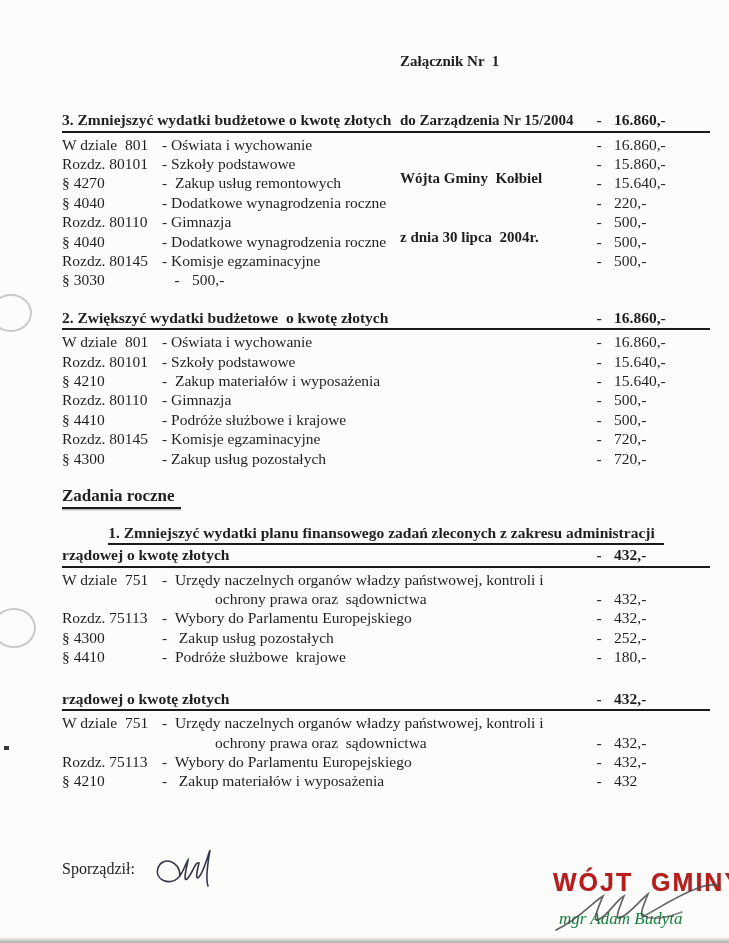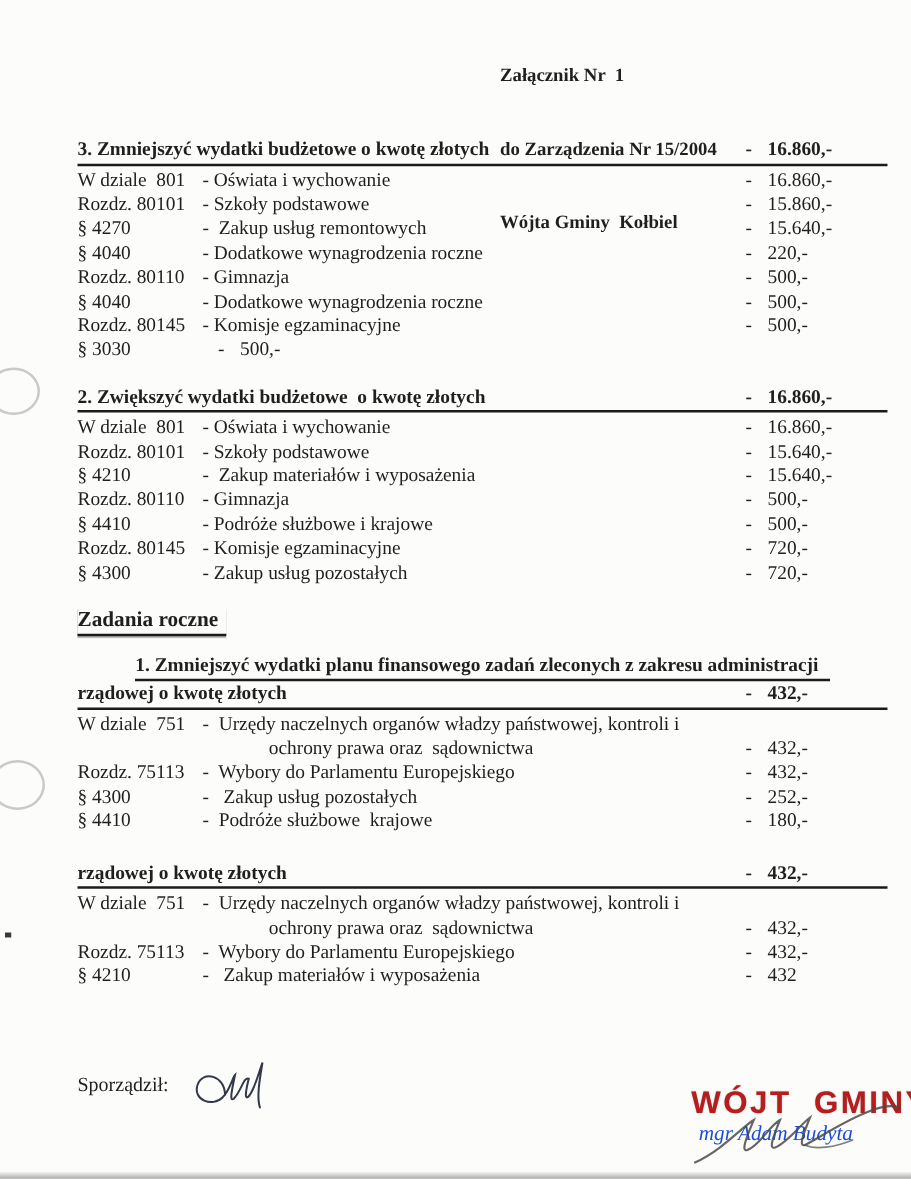--- a/index.html
+++ b/index.html
@@ -25,38 +25,39 @@
   .zadania-heading span{display:inline-block;border-bottom:2.5px solid #1b1b1b;padding:0 6px 1px 0;box-shadow:0 1.5px 0 rgba(0,0,0,.25);}
   .zsec{margin-top:14px;}
   .zsec.second{margin-top:22px;}
   .zline1{font-weight:bold;line-height:20px;text-align:center;}
   .zline1 span{display:inline-block;border-bottom:2.5px solid #1b1b1b;padding-right:9px;padding-bottom:0px;}
   
   .prepared{position:absolute;left:62px;top:860px;font-size:16px;}
   .sig-small{position:absolute;left:150px;top:846px;}
   .stamp{position:absolute;left:553px;top:868px;width:172px;}
   .stamp-title{font-family:"Liberation Sans","DejaVu Sans",sans-serif;font-weight:bold;font-size:25px;letter-spacing:2px;color:#b91c1c;white-space:pre;text-shadow:0 0 1px rgba(70,70,70,.55);}
-  .stamp-name{font-style:italic;font-size:17px;color:#1d4ed8;margin-left:6px;white-space:pre;}
+  .stamp-name{font-style:italic;font-size:17px;color:#15803d;margin-top:12px;margin-left:6px;white-space:pre;}
   .sig-big{position:absolute;left:548px;top:872px;}
   
   .artifact-circle{position:absolute;border:2px solid #c9c9c5;border-radius:50%;}
   .circle1{left:-10px;top:294px;width:38px;height:34px;}
   .circle2{left:-8px;top:608px;width:40px;height:36px;}
   .artifact-dot{position:absolute;left:4px;top:746px;width:5px;height:4px;background:#3a3a3a;}
   .bottom-edge{position:absolute;left:0;bottom:0;width:100%;height:6px;background:linear-gradient(to bottom,rgba(0,0,0,0),rgba(40,40,40,.38));}
 </style>
 </head>
 <body>
 
 <div class="page">
 
   <div class="doc-header">
     <div>Załącznik Nr  1</div>
     <div>do Zarządzenia Nr 15/2004</div>
     <div>Wójta Gminy  Kołbiel</div>
+    <div>z dnia 30 lipca  2004r.</div>
   </div>
 
   <div class="content">
 
     <div class="bsec">
       <div class="sec-head">
         <span class="h-title">3. Zmniejszyć wydatki budżetowe o kwotę złotych</span>
         <span class="dash">-</span>
         <span class="amt">16.860,-</span>
       </div>

